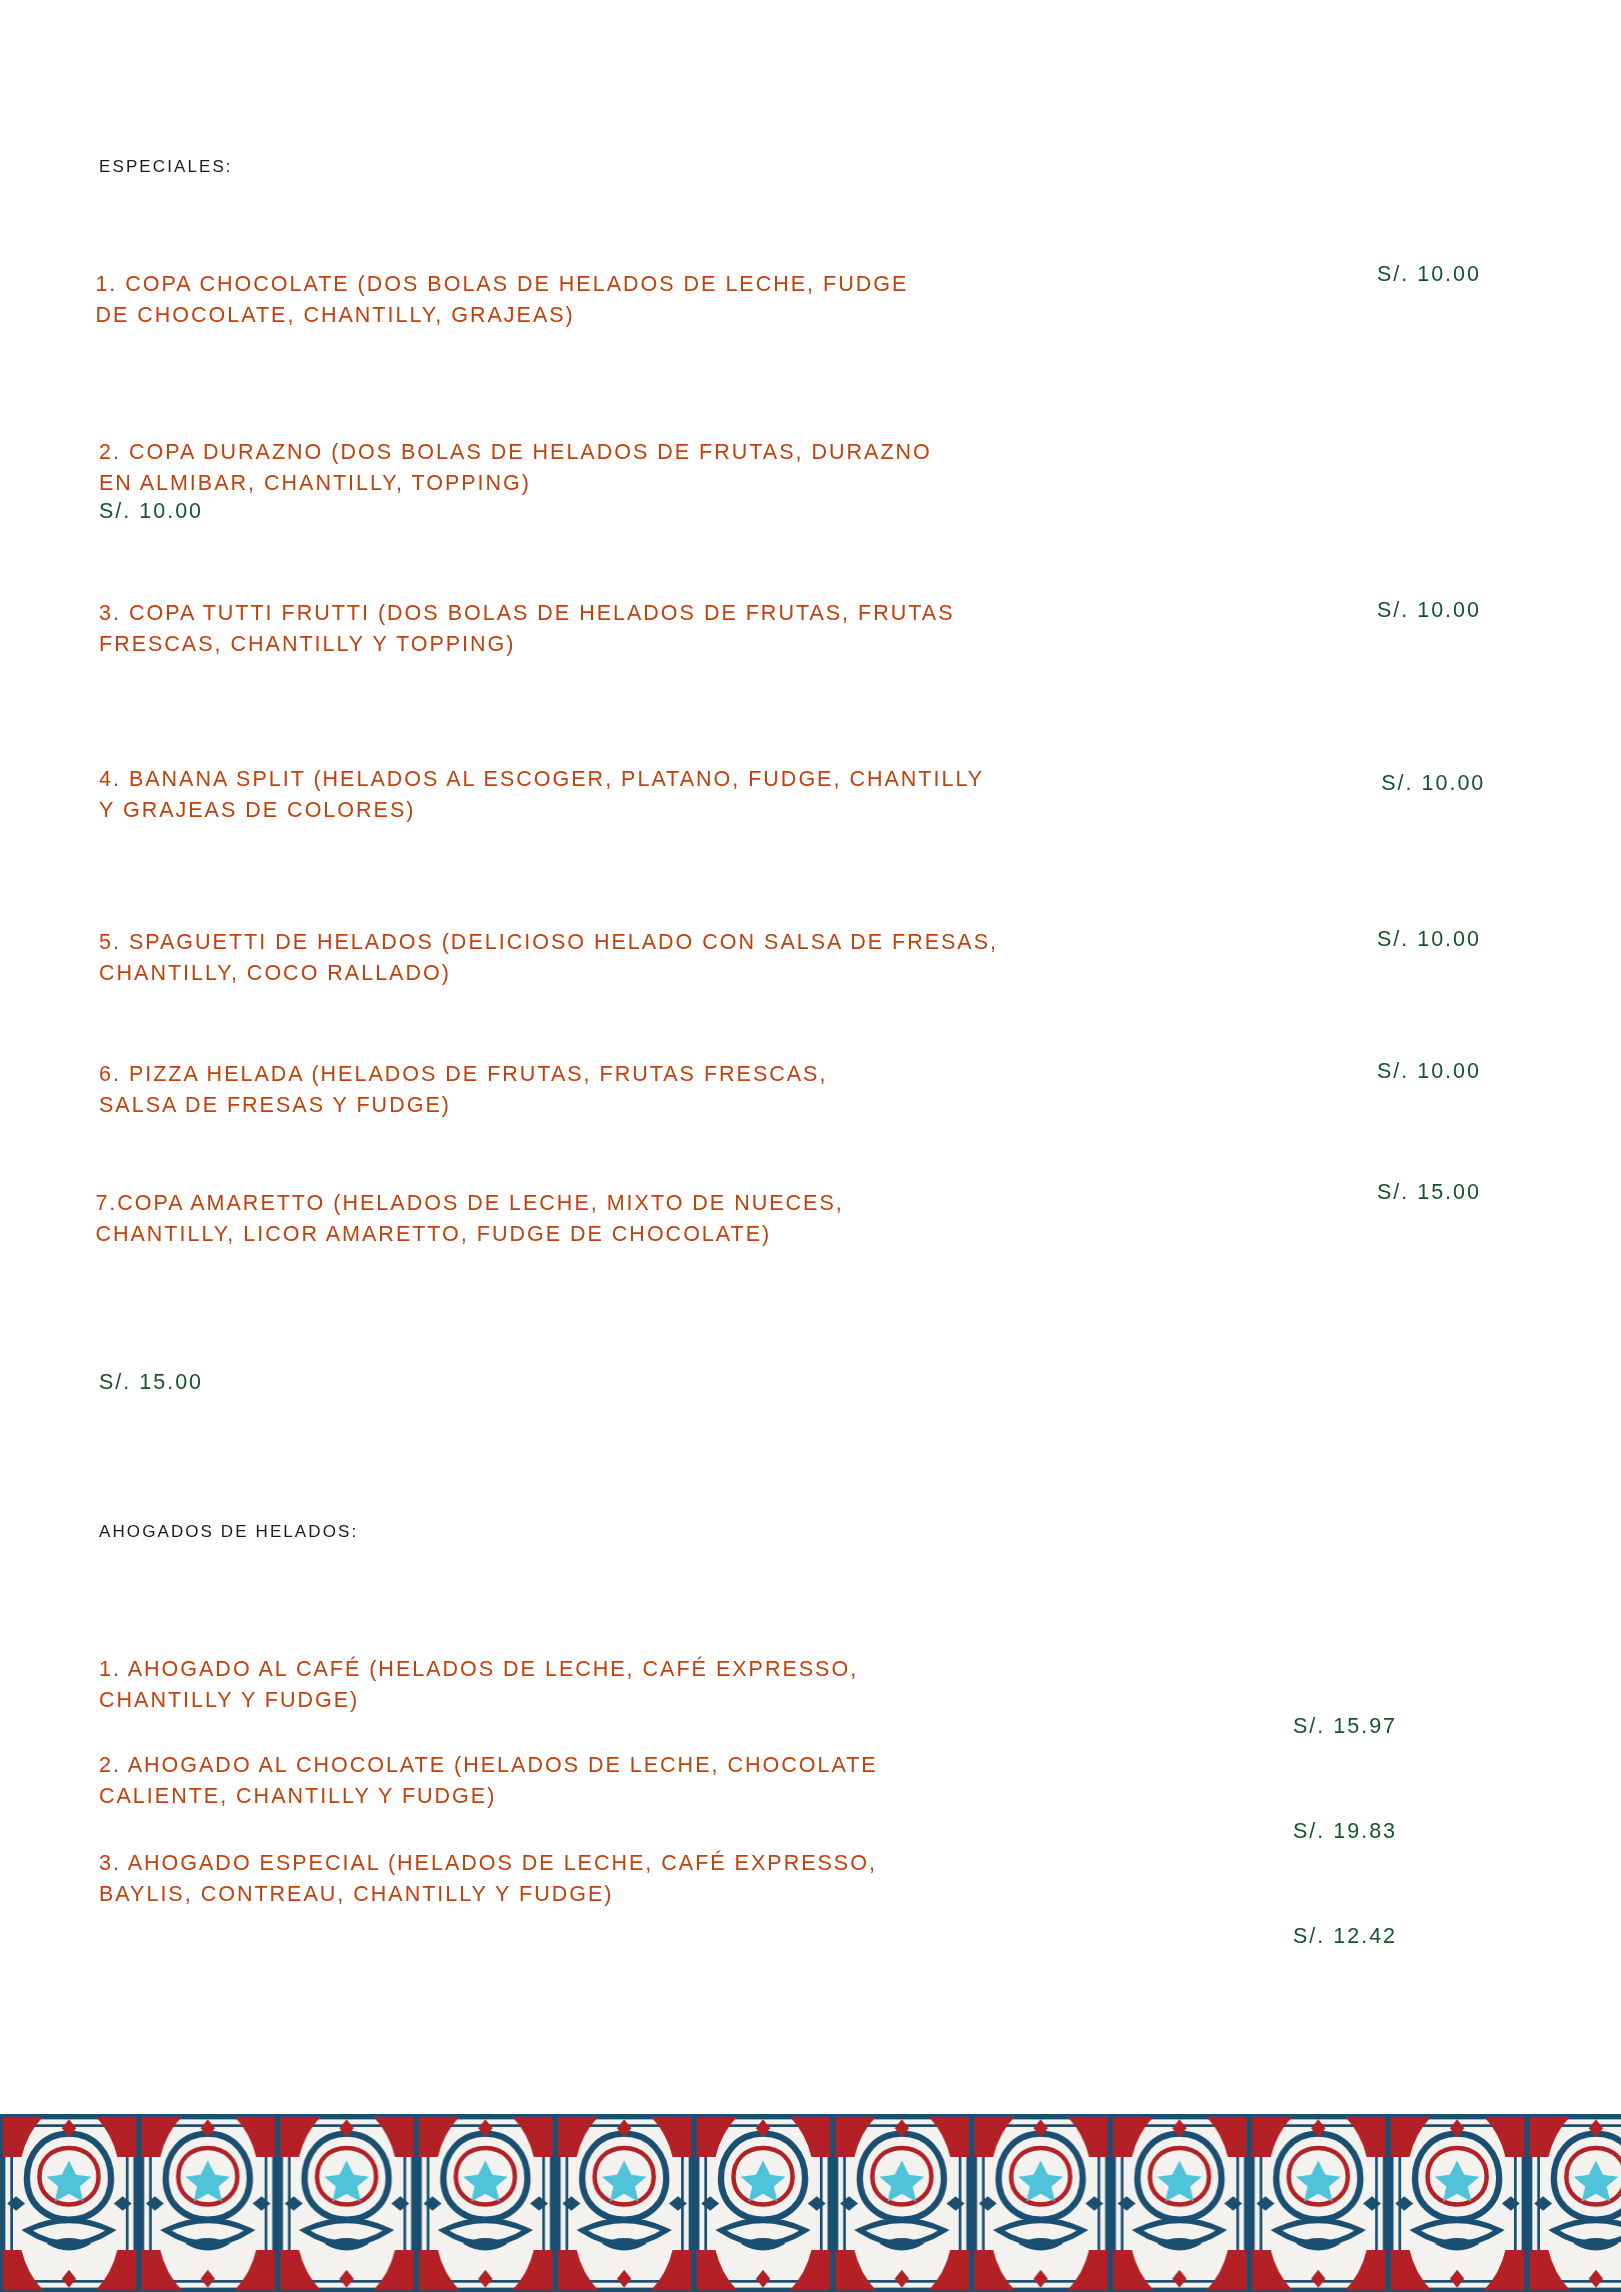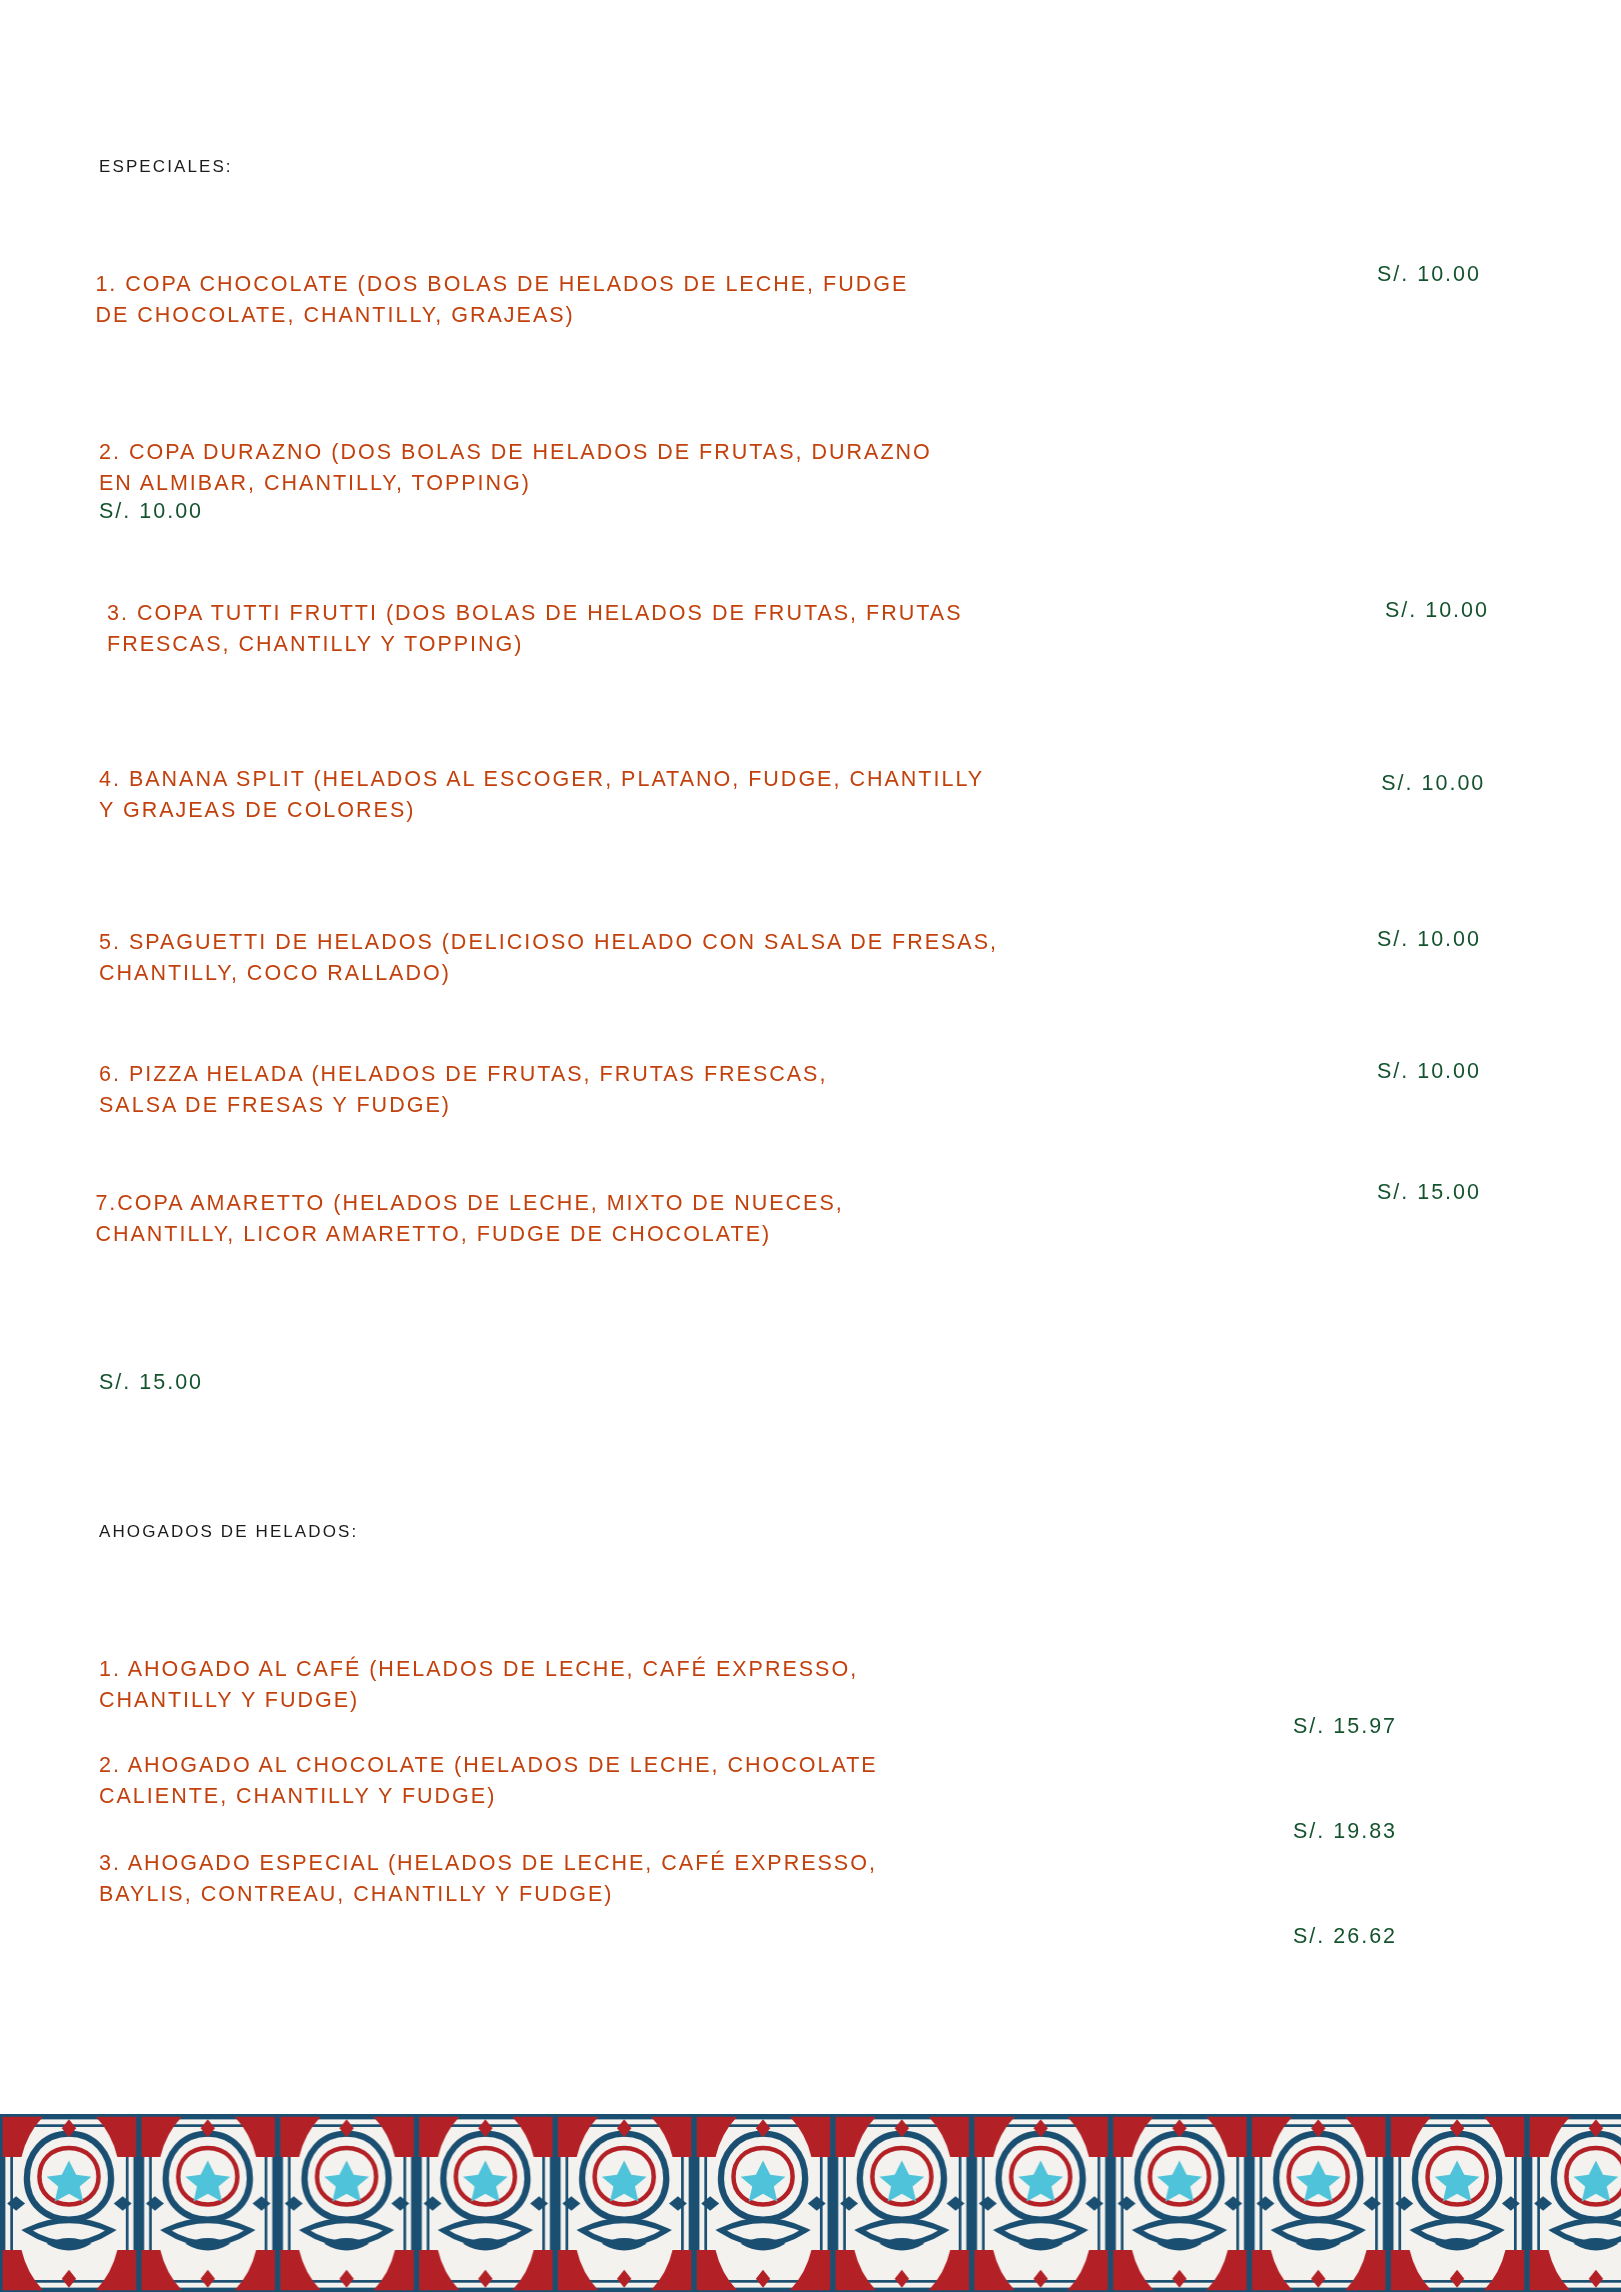--- a/index.html
+++ b/index.html
@@ -91,21 +91,21 @@
 DE CHOCOLATE, CHANTILLY, GRAJEAS)</div>
       <div class="item-price" style="margin-top:-7.2px; margin-right:15px;">S/. 10.00</div>
     </div>
 
     <div class="blk item-row" style="left:0; top:280px; width:1397px;flex-direction:column;">
       <div class="item-text">2.  COPA DURAZNO (DOS BOLAS DE HELADOS DE FRUTAS, DURAZNO
     EN ALMIBAR, CHANTILLY, TOPPING)</div>
       <div class="item-price" style="margin-right:15px;">S/. 10.00</div>
     </div>
 
-    <div class="blk item-row" style="left:8px; top:441px; width:1397px;gap:13px;">
+    <div class="blk item-row" style="left:0; top:441px; width:1397px;gap:13px;">
       <div class="item-text">3.  COPA TUTTI FRUTTI (DOS BOLAS DE HELADOS DE FRUTAS, FRUTAS
     FRESCAS, CHANTILLY Y TOPPING)</div>
       <div class="item-price" style="margin-right:15px;">S/. 10.00</div>
     </div>
 
     <div class="blk item-row" style="left:0; top:607px; width:1397px;">
       <div class="item-text">4.  BANANA SPLIT (HELADOS AL ESCOGER, PLATANO, FUDGE, CHANTILLY
     Y GRAJEAS DE COLORES)</div>
       <div class="item-price" style="margin-top:7.2px; margin-right:10.7px;">S/. 10.00</div>
     </div>
@@ -151,21 +151,21 @@
     BAYLIS, CONTREAU, CHANTILLY Y FUDGE)</div>
     </div>
 
     <div class="blk" style="left:1194px; top:1557px;">
       <div class="item-price">S/. 15.97</div>
     </div>
     <div class="blk" style="left:1194px; top:1662px;">
       <div class="item-price">S/. 19.83</div>
     </div>
     <div class="blk" style="left:1194px; top:1767px;">
-      <div class="item-price">S/. 26.62</div>
+      <div class="item-price">S/. 12.42</div>
     </div>
 
   </div>
 
   <div class="tile-strip">
     <svg width="1621" height="179" viewBox="0 0 1810 200" xmlns="http://www.w3.org/2000/svg" preserveAspectRatio="none">
       <defs>
         <pattern id="tile" x="0" y="0" width="155" height="200" patternUnits="userSpaceOnUse">
           <rect x="0" y="0" width="155" height="200" fill="#f3f2ee"></rect>
 

